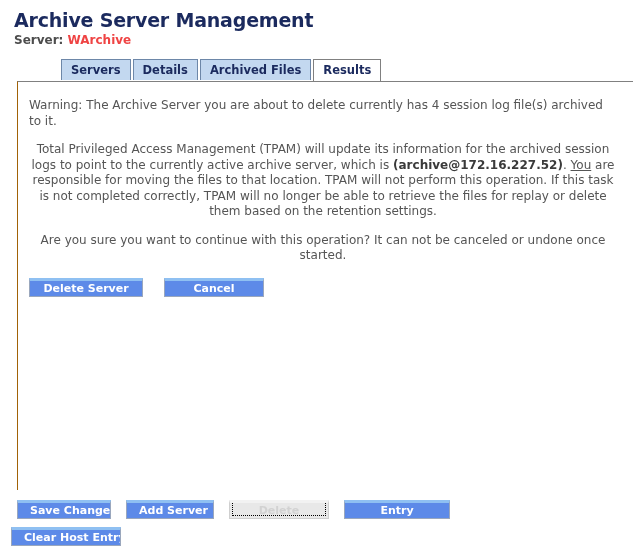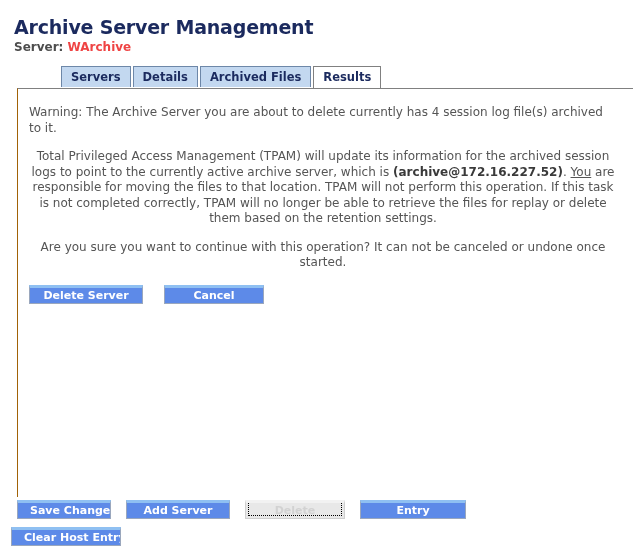--- a/index.html
+++ b/index.html
@@ -12,21 +12,21 @@
     background: #ffffff;
     font-family: "DejaVu Sans", "Liberation Sans", sans-serif;
     font-size: 12px;
     color: #444444;
     overflow: hidden;
     position: relative;
   }
 
   
   #header {
-    padding: 16px 0 0 14px;
+    padding: 9px 0 0 14px;
   }
   #page-title {
     font-family: "DejaVu Sans", "Liberation Sans", sans-serif;
     font-size: 19px;
     font-weight: bold;
     color: #1b2a5e;
     letter-spacing: -0.2px;
     line-height: 22px;
     margin: 0;
   }
@@ -148,21 +148,21 @@
     top: 500px;
     font-size: 0;
   }
   #bottom-toolbar-row2 {
     position: absolute;
     left: 11px;
     top: 527px;
     font-size: 0;
   }
   .btn.w-save { width: 94px; margin-right: 15px; }
-  .btn.w-add { width: 104px; margin-right: 15px; }
+  .btn.w-add { width: 88px; margin-right: 15px; }
   .btn.w-test { width: 106px; }
   .btn.w-clear { width: 110px; }
   .btn.disabled {
     background: #e8e8e8;
     border: 1px solid #cfcfcf;
     border-top: 3px solid #f2f2f2;
     color: #d2d2d2;
     cursor: default;
     width: 100px;
     margin-right: 15px;

